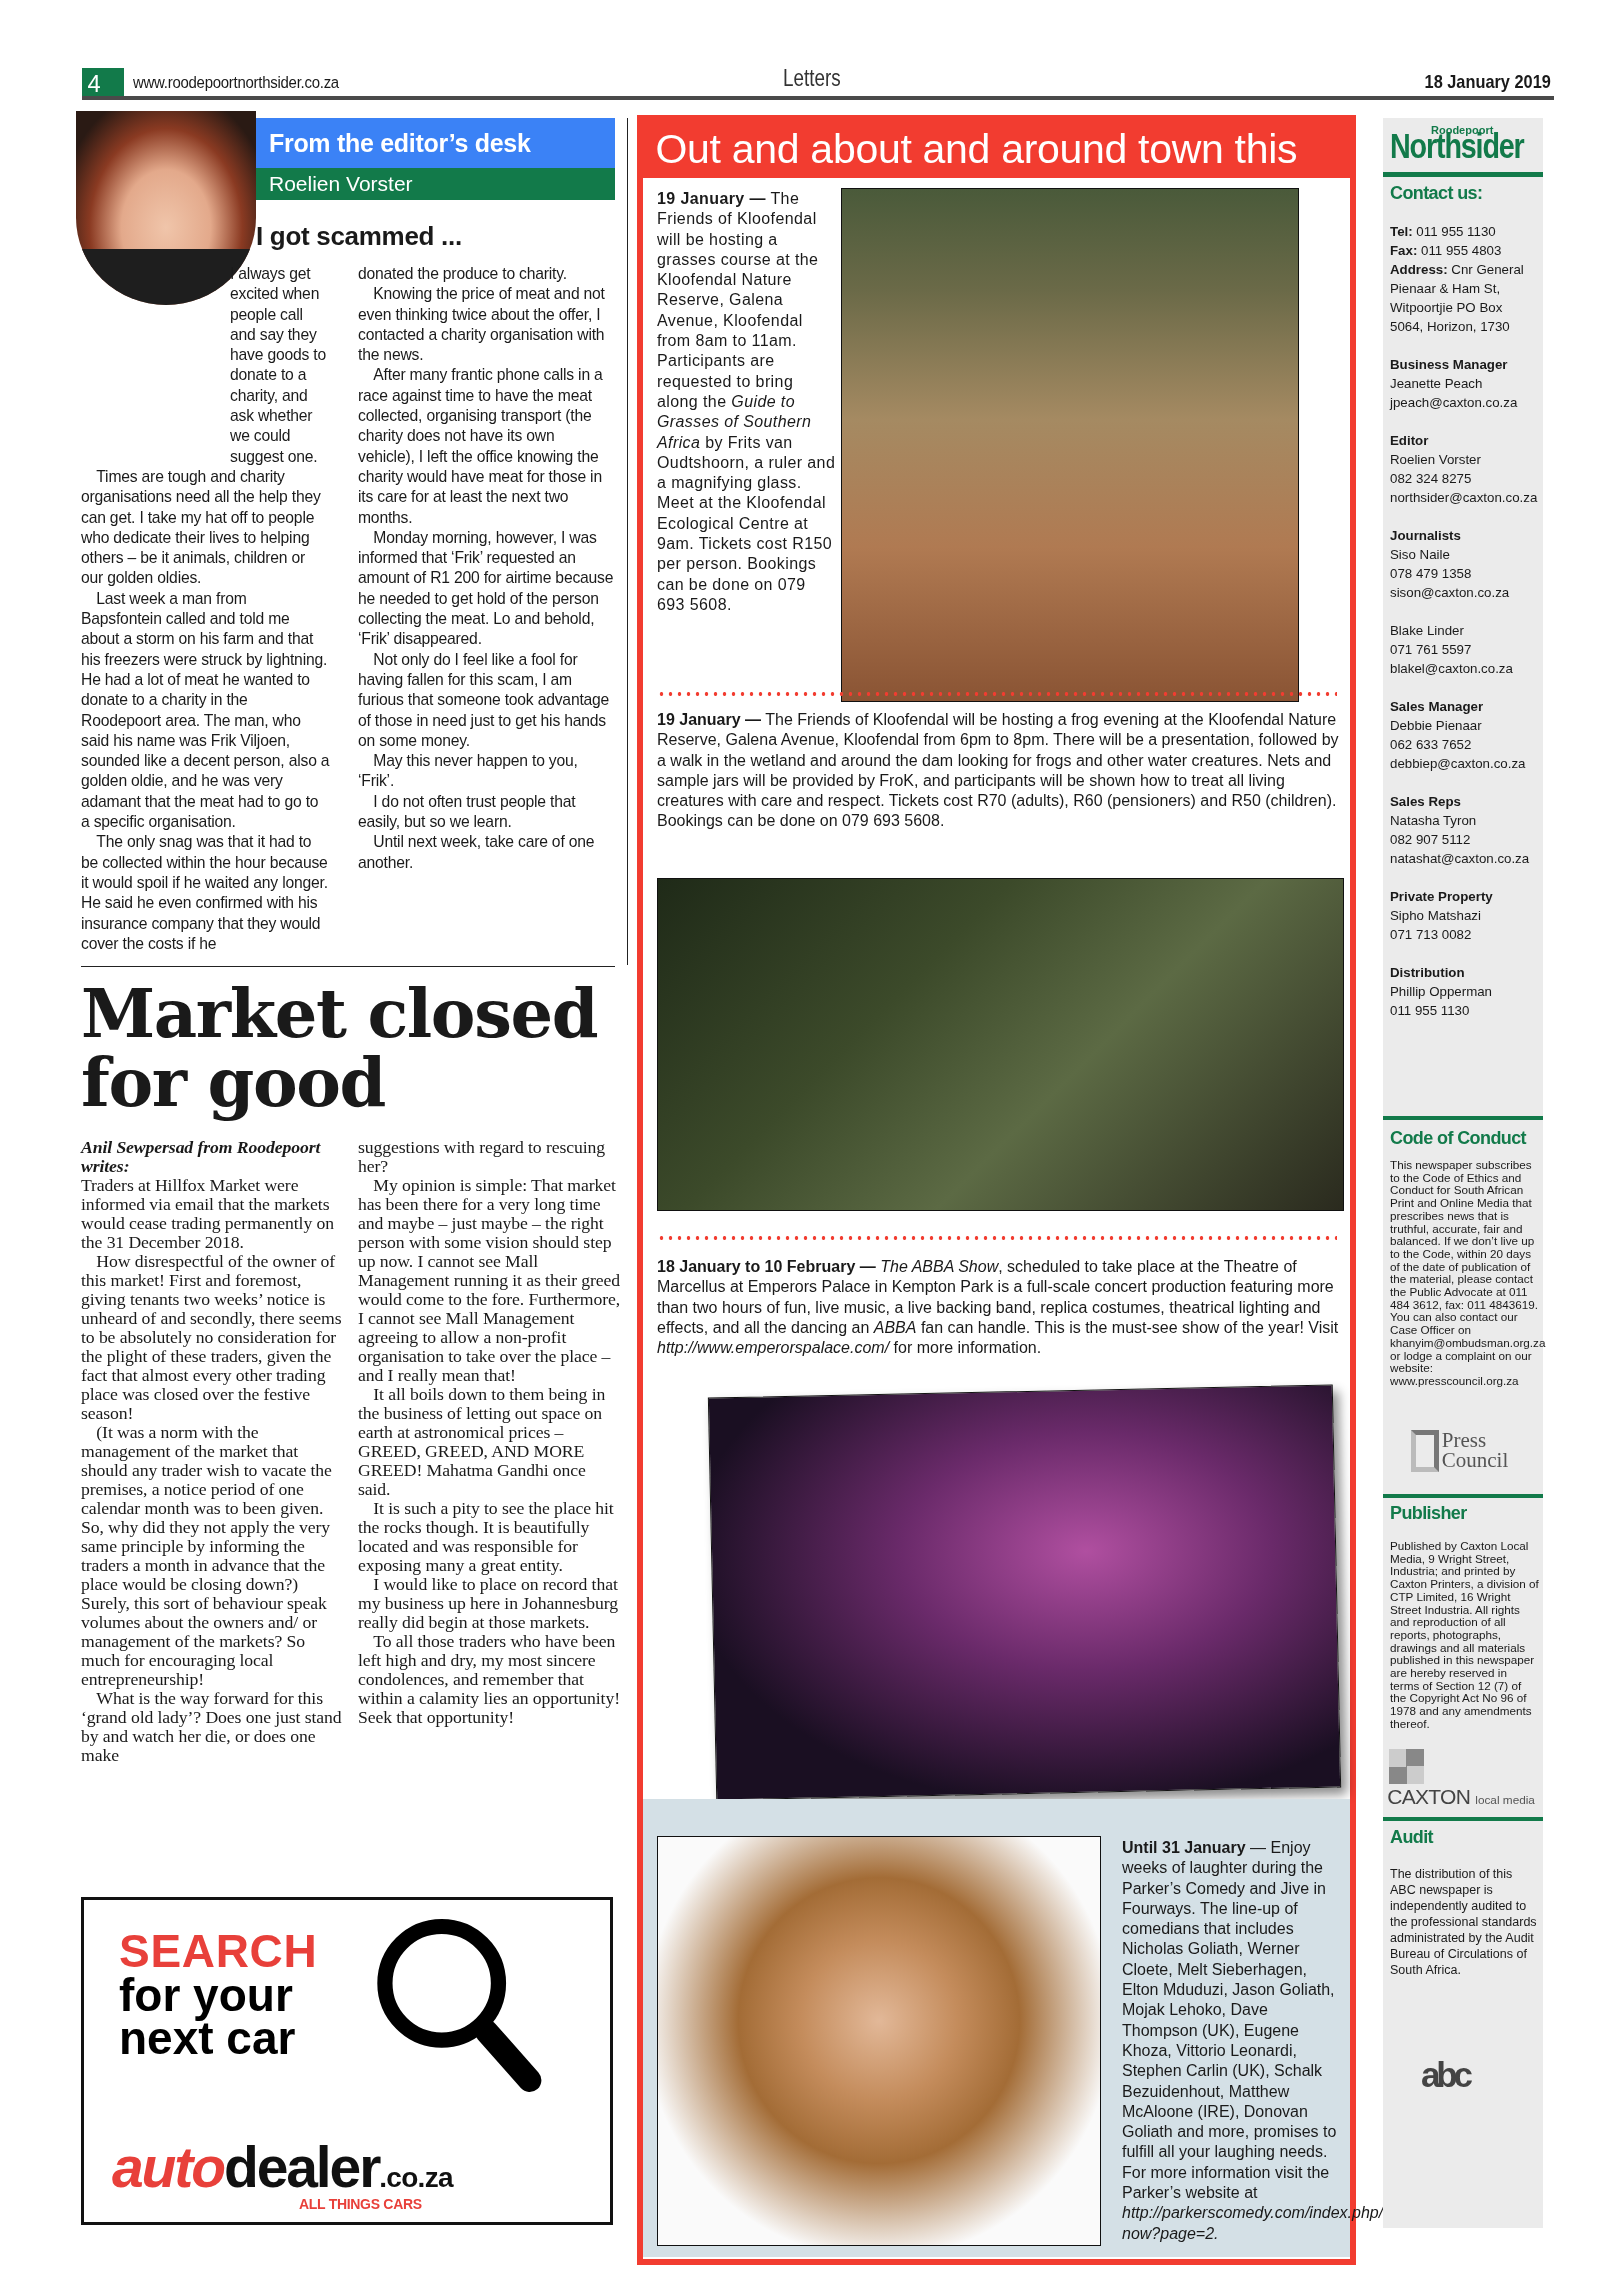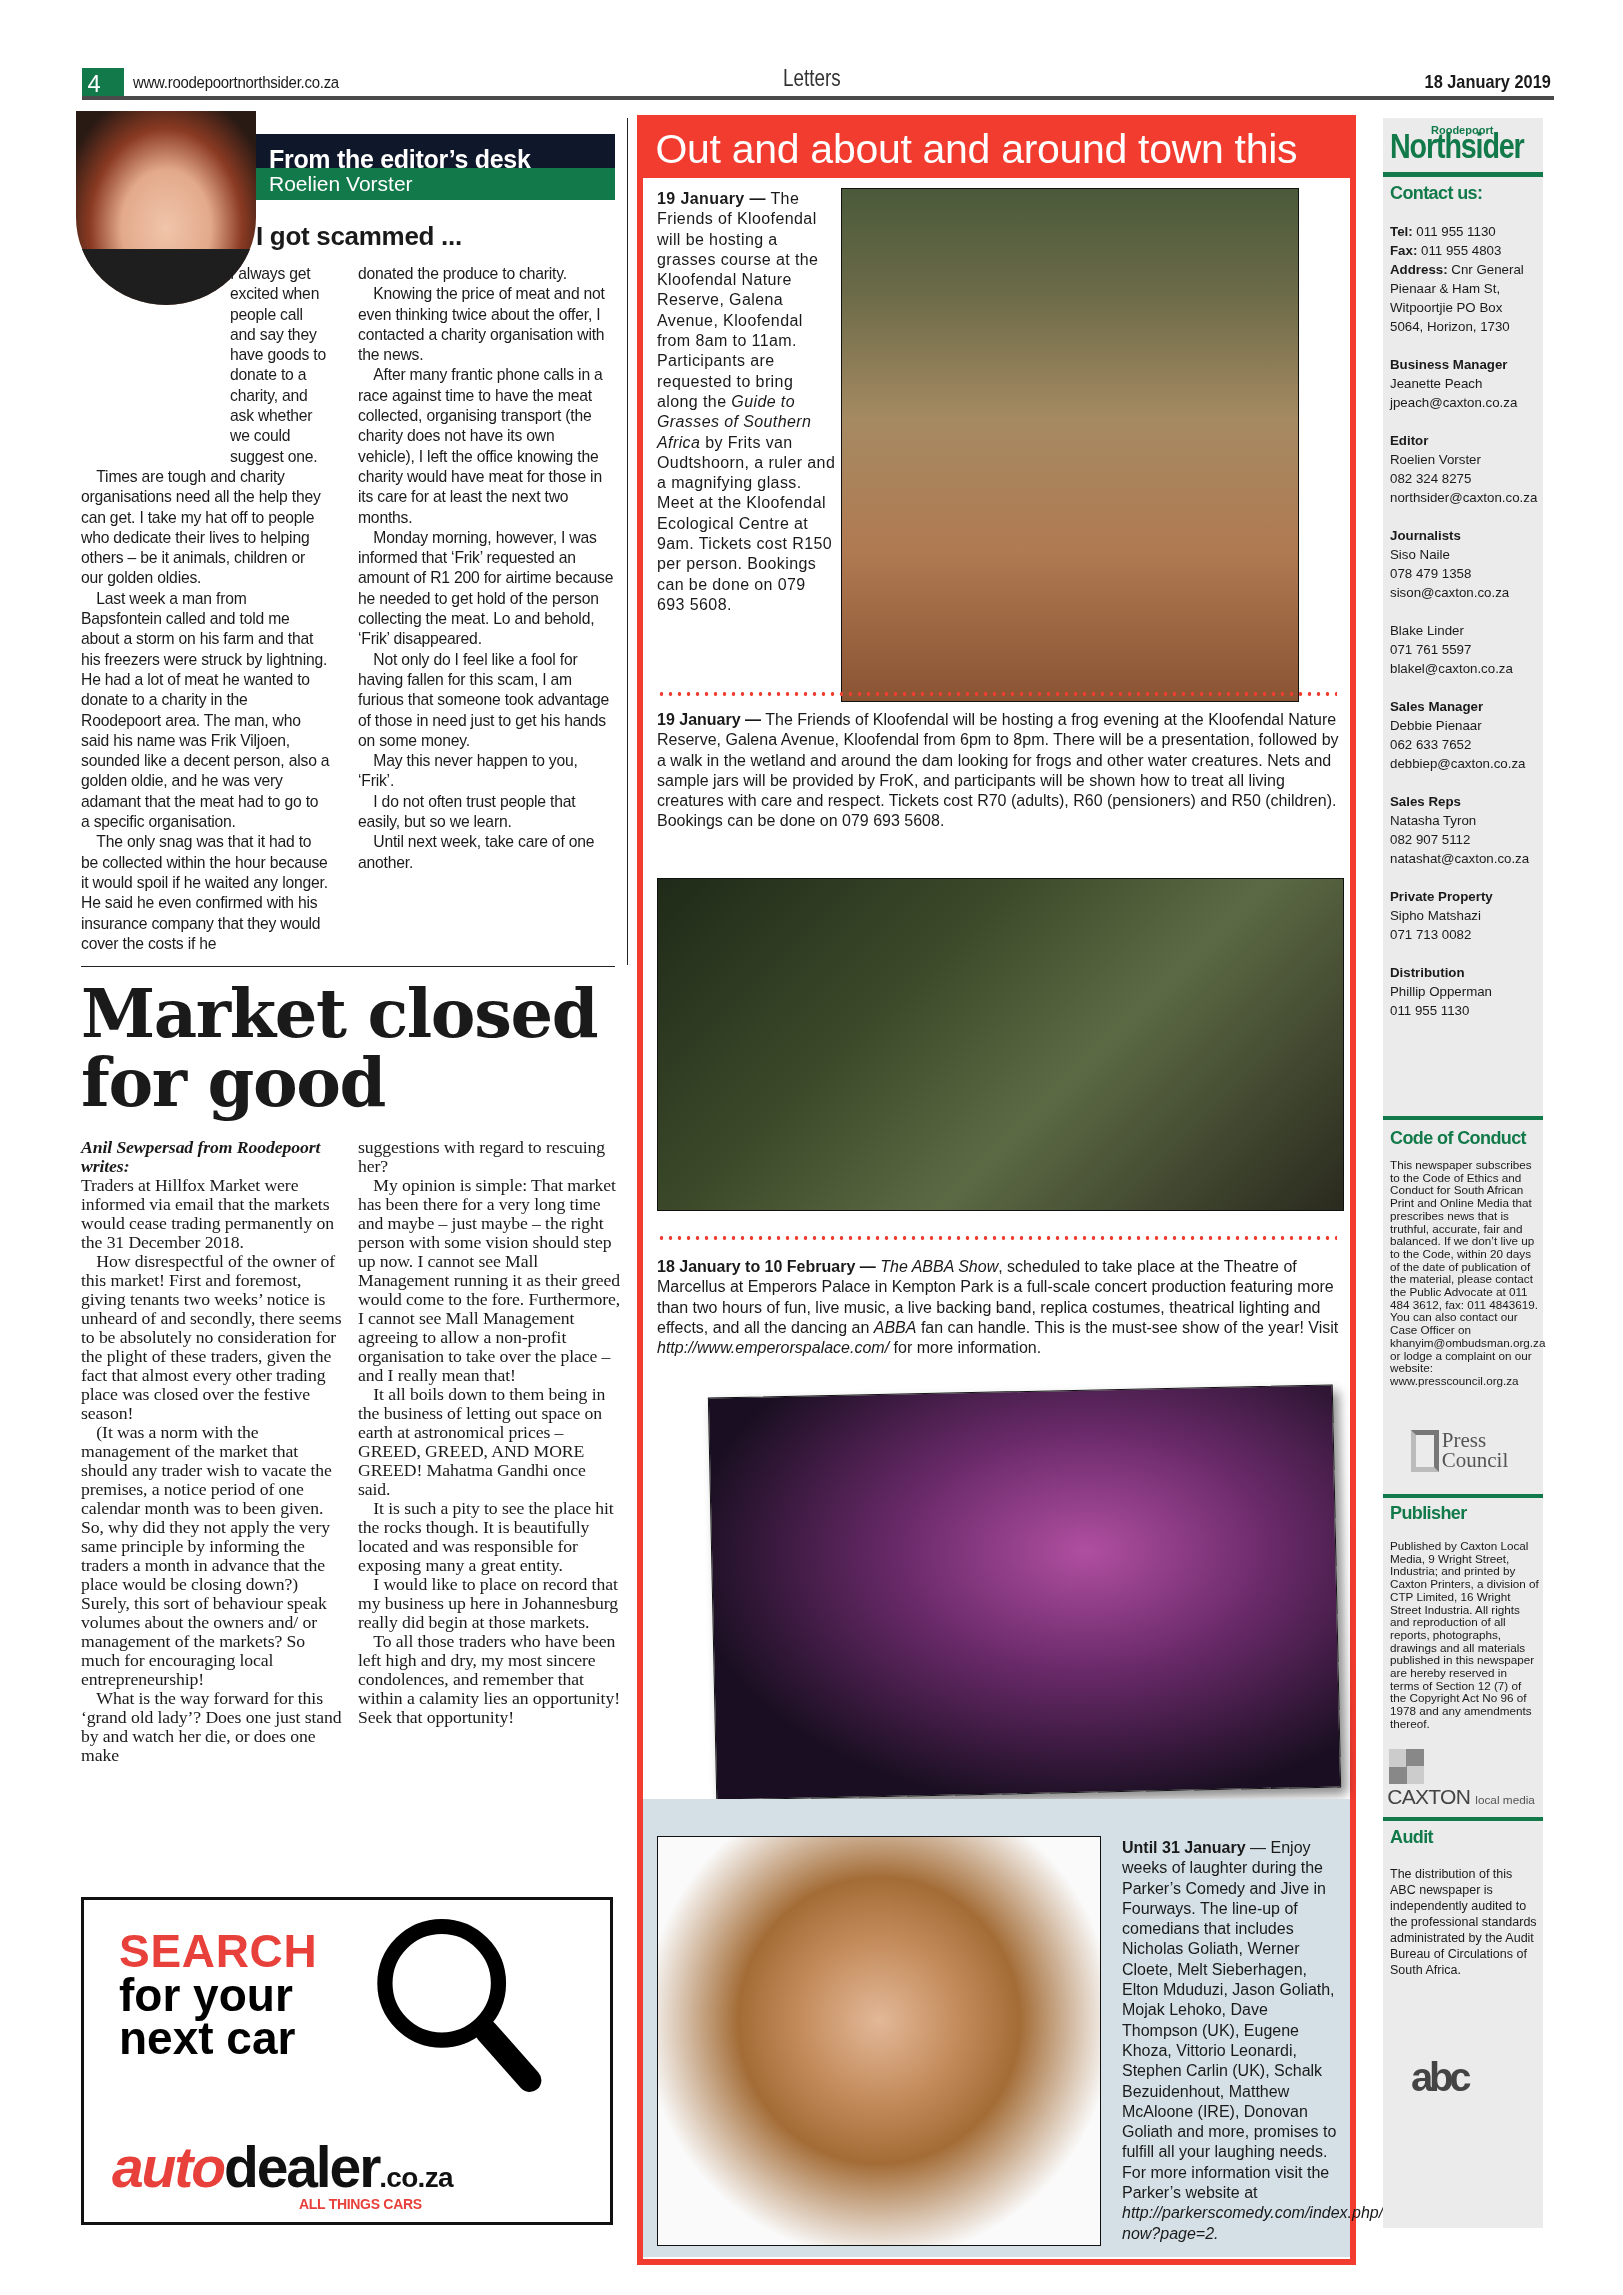--- a/index.html
+++ b/index.html
@@ -13,22 +13,22 @@
   .site-url { left: 133px; top: 72px; font-size: 17.4px; letter-spacing: -0.3px; transform: scaleX(0.86); transform-origin: left; }
   .section-name { left: 783px; top: 65px; font-size: 23.6px; color: #333; transform: scaleX(0.8); transform-origin: left; }
   .issue-date { right: 73px; top: 71px; font-size: 19px; font-weight: bold; transform: scaleX(0.86); transform-origin: right; }
   .header-rule { left: 82px; top: 96px; width: 1472px; height: 4.2px; background: #4a4a4a; }
 
   
   .editor-photo { left: 76px; top: 111px; width: 180px; height: 194px; border-radius: 0 0 50% 50% / 0 0 45% 45%;
     background: radial-gradient(ellipse at 50% 60%, #f0c5aa 0%, #e3a98b 35%, #8a3a22 60%, #2a1a14 85%);
     overflow: hidden; }
   .editor-photo::after { content: ""; position: absolute; left: 0; right: 0; bottom: 0; height: 56px; background: #1e1e1e; border-radius: 0 0 50% 50%; }
-  .desk-title { left: 255px; top: 118px; width: 360px; height: 50px; background: #0f172a; color: #fff;
-    font-size: 25px; font-weight: bold; line-height: 50px; padding-left: 14px; letter-spacing: -0.3px; margin-top: 16px; }
+  .desk-title { left: 255px; top: 118px; width: 360px; height: 50px; background: #3b82f6; color: #fff;
+    font-size: 25px; font-weight: bold; line-height: 50px; padding-left: 14px; letter-spacing: -0.3px; }
   .desk-author { left: 255px; top: 168px; width: 360px; height: 32px; background: #127a4a; color: #fff;
     font-size: 21px; line-height: 32px; padding-left: 14px; transform-origin: left; }
   .desk-subtitle { left: 256px; top: 221px; font-size: 26px; font-weight: bold; letter-spacing: -0.3px; }
 
   .col-text { font-size: 15.7px; line-height: 20.3px; text-align: left; color: #1b1b1b; letter-spacing: -0.2px; }
   .col-text p { text-indent: 15.3px; }
   .col-text p.first { text-indent: 0; }
   .ed-col1 { left: 81px; top: 264px; width: 250px; }
   .ed-col2 { left: 358px; top: 264px; width: 257px; }
   .vrule { left: 627px; top: 118px; width: 1.4px; height: 847px; background: #222; }
@@ -86,21 +86,21 @@
   .side-text { left: 7px; width: 149px; font-size: 13.3px; line-height: 19px; color: #1a1a1a; }
   .side-text .blk { margin-bottom: 19px; }
   .side-text b { font-weight: bold; }
   .side-small { left: 7px; width: 149px; font-size: 11.7px; line-height: 12.7px; color: #1a1a1a; }
   .pc-logo { left: 28px; font-family: "Liberation Serif", serif; font-size: 21px; color: #555; line-height: 20px; }
   .pc-mark { display: inline-block; width: 28px; height: 42px; border: 5.6px solid #777; border-left-color: #bbb; border-bottom-color: #bbb; vertical-align: top; margin-right: 2.8px; }
   .caxton-mark { left: 5.6px; width: 35px; height: 35px; background:
       conic-gradient(#888 0 25%, #ccc 0 50%, #888 0 75%, #ccc 0); }
   .caxton-word { left: 4.2px; font-size: 21px; color: #444; letter-spacing: -0.7px; }
   .caxton-word small { font-size: 11.8px; color: #555; letter-spacing: 0; }
-  .abc-logo { left: 28px; font-size: 40px; font-weight: bold; color: #444; letter-spacing: -4.2px; }
+  .abc-logo { left: 38px; font-size: 35px; font-weight: bold; color: #444; letter-spacing: -4.2px; }
 </style>
 </head>
 <body>
 
 <div class="abs page-num">4</div>
 <div class="abs site-url">www.roodepoortnorthsider.co.za</div>
 <div class="abs section-name">Letters</div>
 <div class="abs issue-date">18 January 2019</div>
 <div class="abs header-rule"></div>
 

